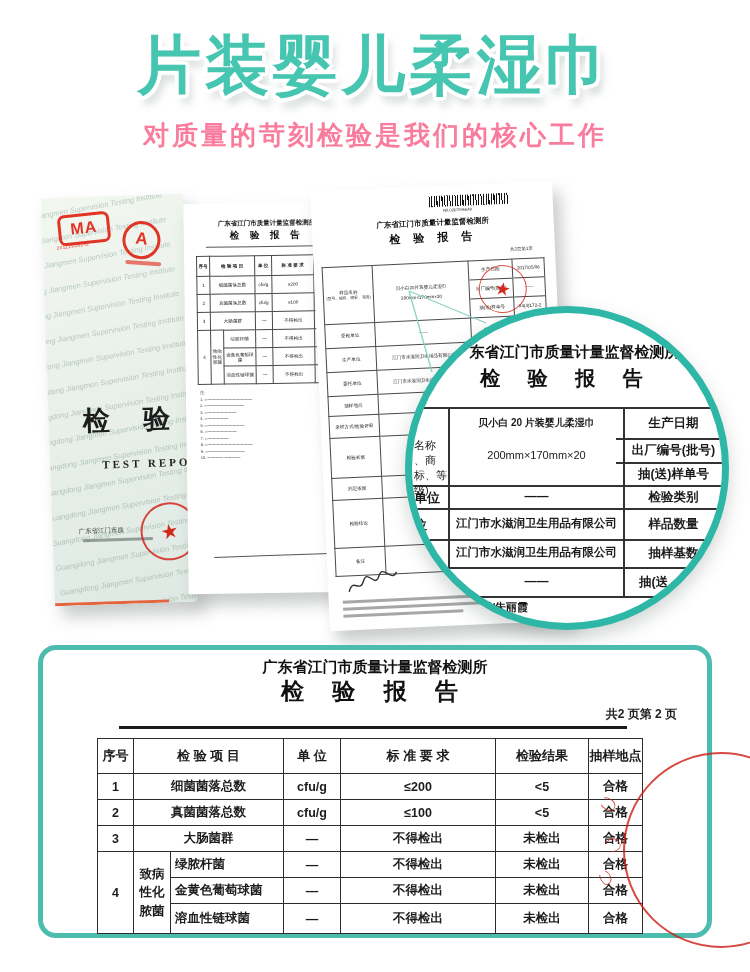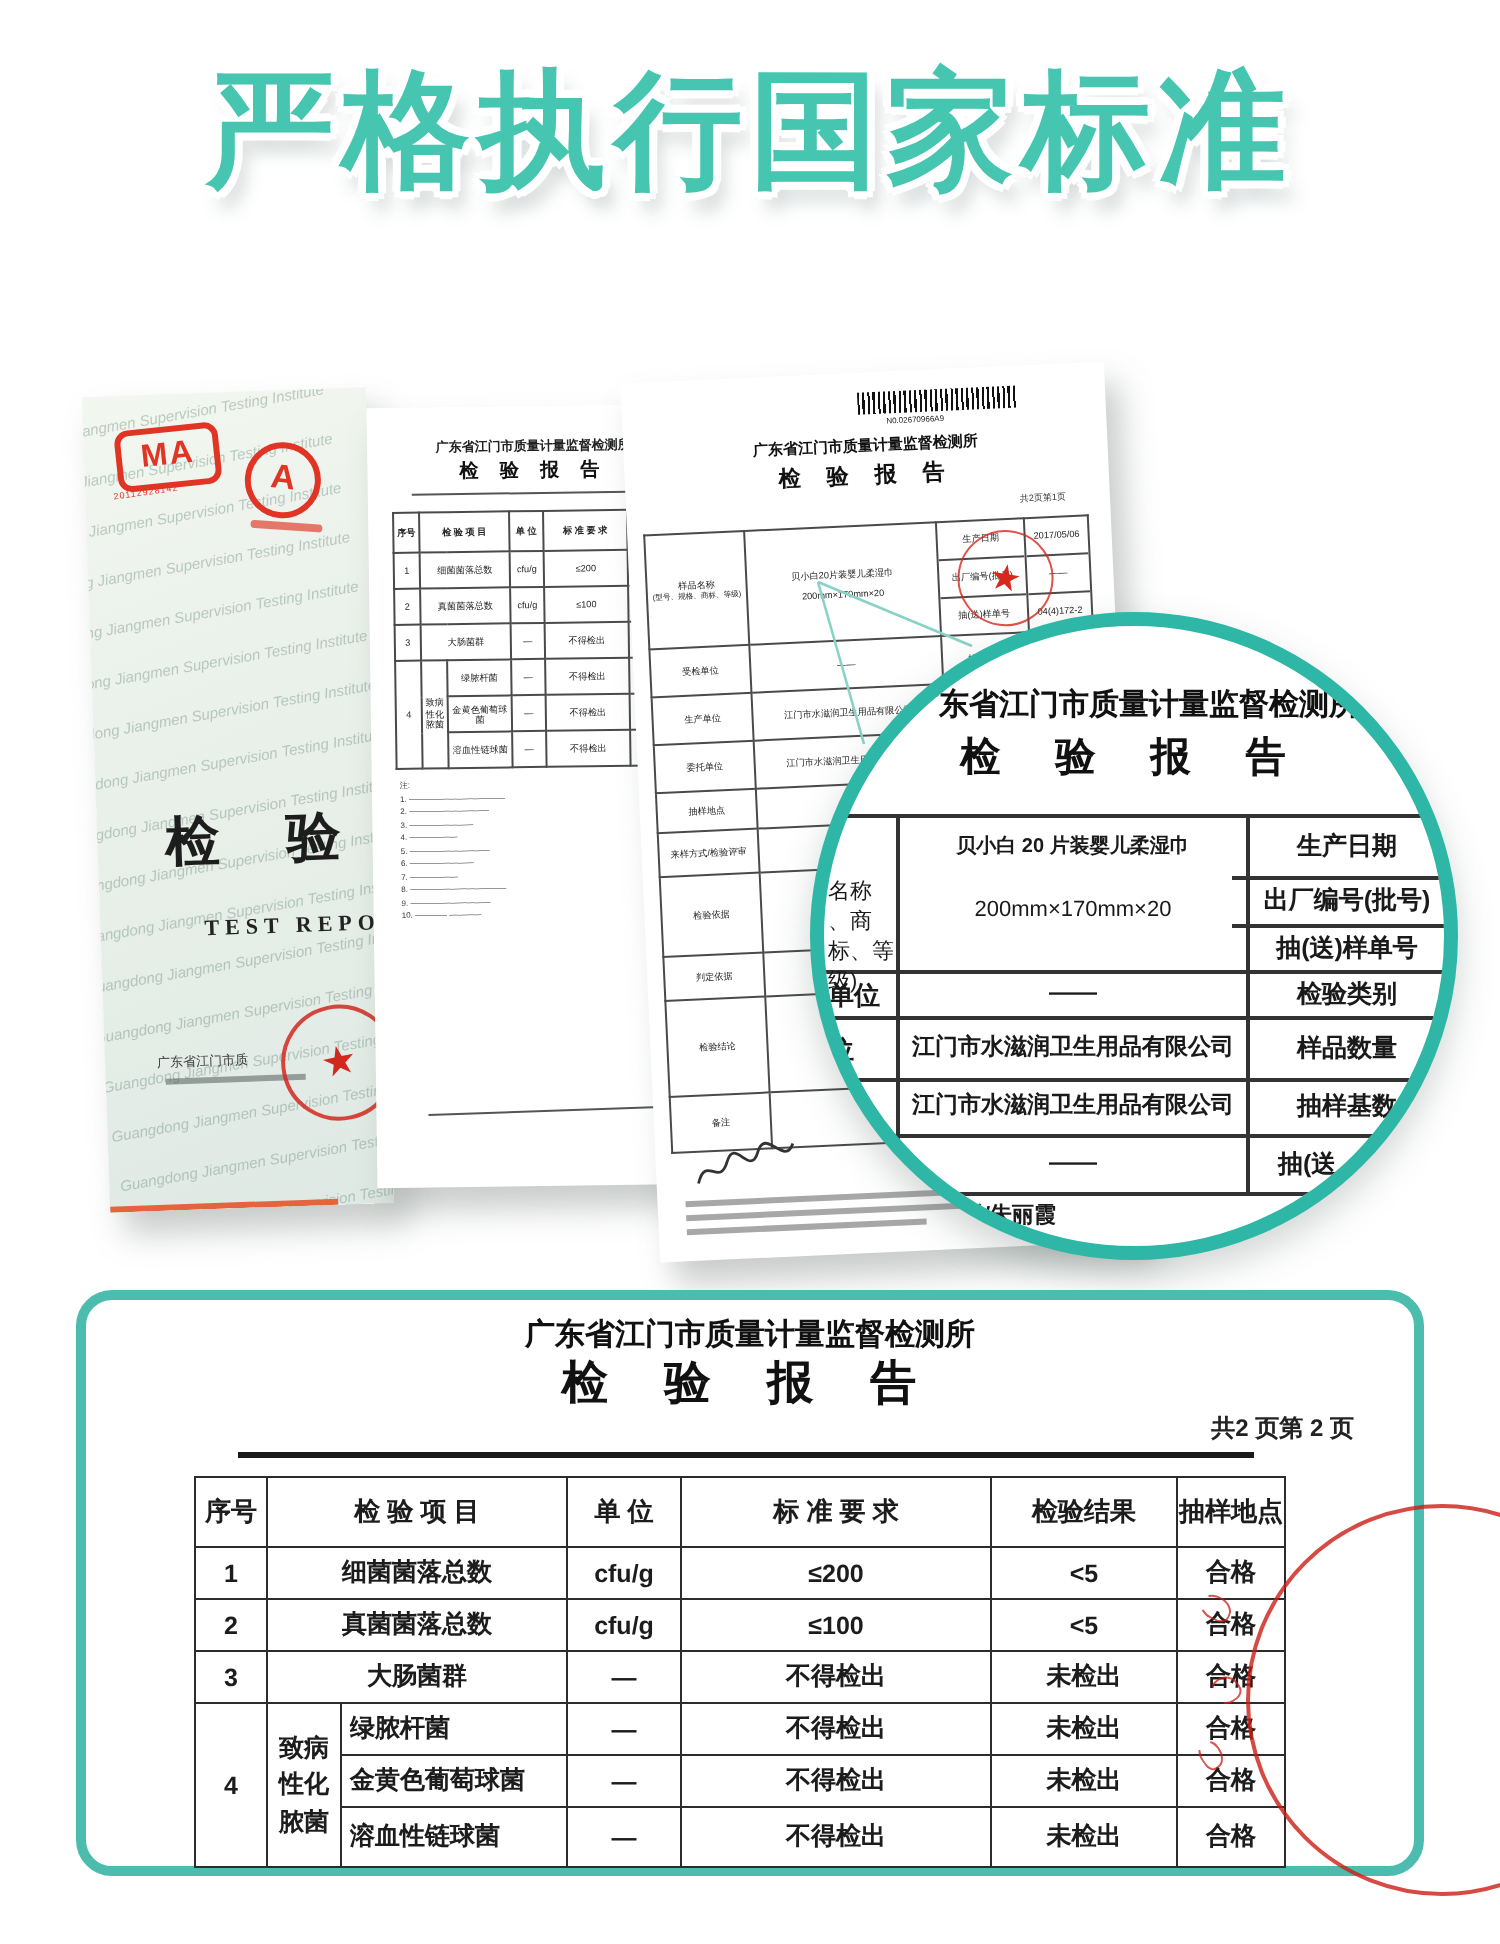--- a/index.html
+++ b/index.html
@@ -95,21 +95,22 @@
   .stamp-arc{position:absolute;left:623px;top:752px;width:192px;height:192px;border:2.5px solid rgba(205,28,20,.8);
     border-radius:50%;z-index:7;pointer-events:none;}
   .sq{position:absolute;z-index:7;border:1.5px solid rgba(205,28,20,.75);border-radius:50% 60% 40% 55%;
     border-left-color:transparent;pointer-events:none;}
 </style>
 </head>
 <body>
 
 <div class="page">
 
-  <div class="main-title">严格执行国家标准</div>
+  <div class="main-title">片装婴儿柔湿巾</div>
+  <div class="sub-title">对质量的苛刻检验是我们的核心工作</div>
 
   <div class="cert cert-left">
     <div class="wm">
       <div>Guangdong Jiangmen Supervision Testing Institute</div>
         <div>Guangdong Jiangmen Supervision Testing Institute</div>
       <div>Guangdong Jiangmen Supervision Testing Institute</div>
         <div>Guangdong Jiangmen Supervision Testing Institute</div>
       <div>Guangdong Jiangmen Supervision Testing Institute</div>
         <div>Guangdong Jiangmen Supervision Testing Institute</div>
       <div>Guangdong Jiangmen Supervision Testing Institute</div>

